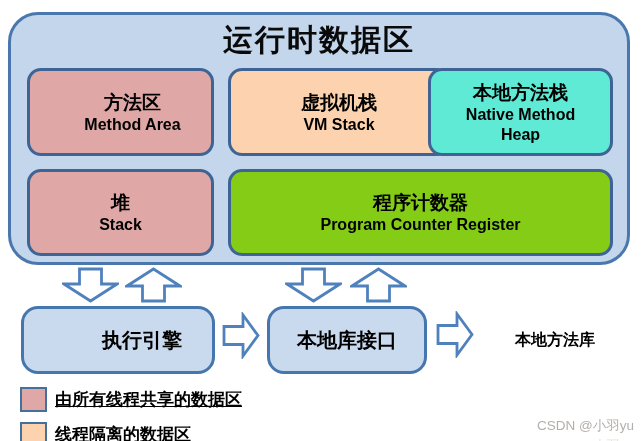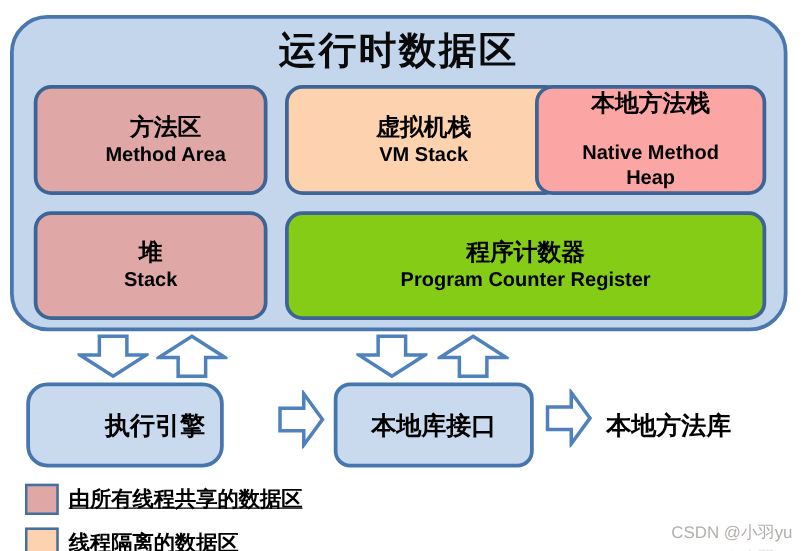--- a/index.html
+++ b/index.html
@@ -60,26 +60,26 @@
   .rarrow2 { left: 436px; top: 311px; }
 
   
   .flow-box {
     background: #cadaee;
     border: 3px solid #4576ad;
     border-radius: 17px;
     display: flex; align-items: center; justify-content: center;
     font-weight: bold; font-size: 20px;
   }
-  .box-engine    { left: 21px;  top: 306px; width: 158px; height: 68px; padding-left: 48px; }
-  .box-interface { left: 267px; top: 306px; width: 160px; height: 68px; border-radius: 13px; }
+  .box-engine    { left: 21px;  top: 306px; width: 194px; height: 68px; padding-left: 48px; }
+  .box-interface { left: 267px; top: 306px; width: 160px; height: 68px; }
   .native-library-label {
-    left: 468px; top: 318px; width: 134px; height: 44px;
+    left: 488px; top: 318px; width: 134px; height: 44px;
     display: flex; align-items: center; justify-content: center;
-    font-weight: bold; font-size: 20px;
+    font-weight: bold; font-size: 16px;
   }
 
   
   .legend-swatch {
     width: 27px; height: 25px;
     border: 2.5px solid #44709d;
   }
   .swatch-shared   { left: 20px; top: 387px; }
   .swatch-isolated { left: 20px; top: 422px; }
   .legend-label {
@@ -114,21 +114,21 @@
 <div class="abs region box-method-area" style="background: rgb(223, 168, 167); padding-left: 24px;">
   <div class="zh">方法区</div>
   <div class="en">Method Area</div>
 </div>
 
 <div class="abs region box-vm-stack" style="background: rgb(252, 211, 174);">
   <div class="zh">虚拟机栈</div>
   <div class="en">VM Stack</div>
 </div>
 
-<div class="abs region box-native-stack" style="background: #fca5a5; justify-content: space-between;">
+<div class="abs region box-native-stack" style="background: #5eead4;">
   <div class="zh">本地方法栈</div>
   <div class="en">Native Method Heap</div>
 </div>
 
 <div class="abs region box-heap" style="background: rgb(223, 168, 167);">
   <div class="zh">堆</div>
   <div class="en">Stack</div>
 </div>
 
 <div class="abs region box-pc-register" style="background: #84cc16;">

